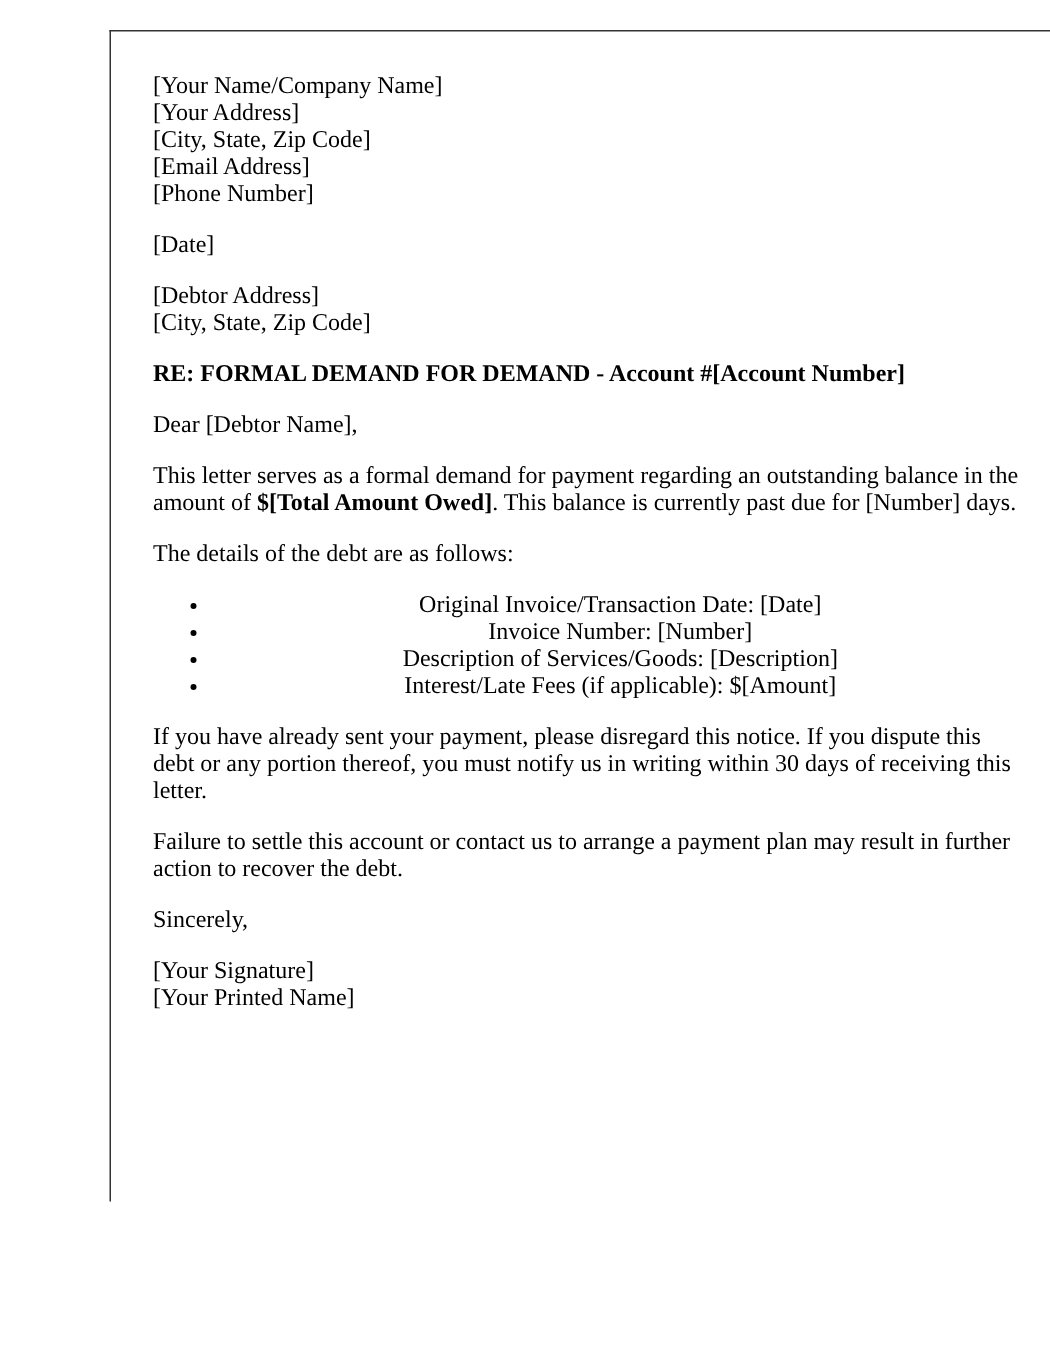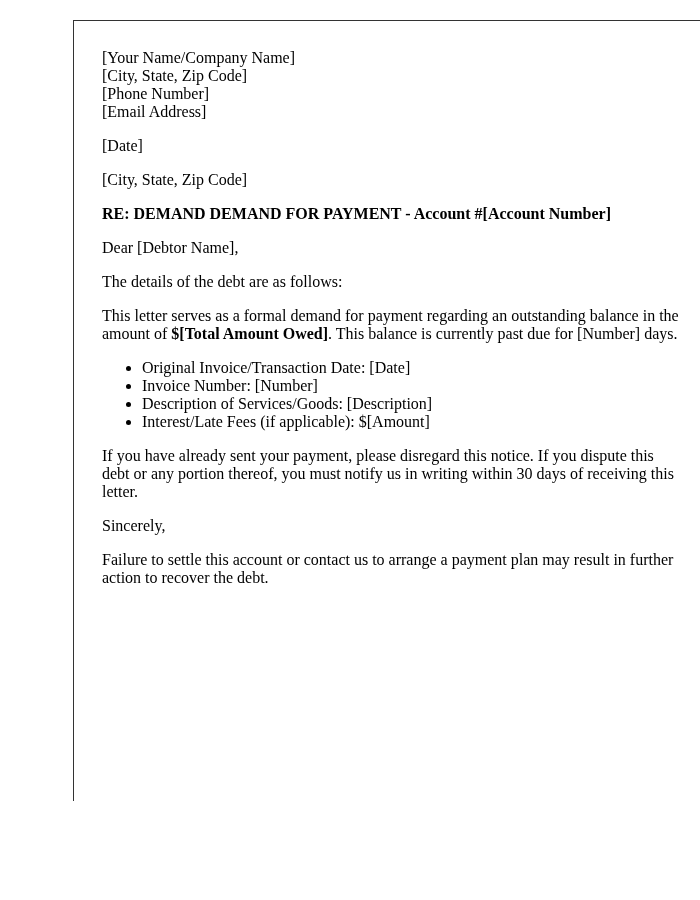--- a/index.html
+++ b/index.html
@@ -43,60 +43,68 @@
   }
   .subject {
     font-weight: bold;
   }
   b {
     font-weight: bold;
   }
   ul {
     margin: 0 0 16px 0;
     padding-left: 40px;
+    text-align: center;
   }
   li {
     margin: 0;
   }
 </style>
 </head>
 <body>
 
 <div class="letter">
 
   <div class="block">
     <span class="line">[Your Name/Company Name]</span>
+    <span class="line">[Your Address]</span>
     <span class="line">[City, State, Zip Code]</span>
+    <span class="line">[Email Address]</span>
     <span class="line">[Phone Number]</span>
-    <span class="line">[Email Address]</span>
   </div>
 
   <p>[Date]</p>
 
   <div class="block">
+    <span class="line">[Debtor Address]</span>
     <span class="line">[City, State, Zip Code]</span>
   </div>
 
-  <p class="subject">RE: DEMAND DEMAND FOR PAYMENT - Account #[Account Number]</p>
+  <p class="subject">RE: FORMAL DEMAND FOR DEMAND - Account #[Account Number]</p>
 
   <p>Dear [Debtor Name],</p>
 
+  <p><span>This letter serves as a formal demand for payment regarding an outstanding balance in the amount of </span><b>$[Total Amount Owed]</b><span>. This balance is currently past due for [Number] days.</span></p>
+
   <p>The details of the debt are as follows:</p>
-
-  <p><span>This letter serves as a formal demand for payment regarding an outstanding balance in the amount of </span><b>$[Total Amount Owed]</b><span>. This balance is currently past due for [Number] days.</span></p>
 
   <ul>
     <li>Original Invoice/Transaction Date: [Date]</li>
     <li>Invoice Number: [Number]</li>
     <li>Description of Services/Goods: [Description]</li>
     <li>Interest/Late Fees (if applicable): $[Amount]</li>
   </ul>
 
 
 
   <p>If you have already sent your payment, please disregard this notice. If you dispute this debt or any portion thereof, you must notify us in writing within 30 days of receiving this letter.</p>
 
+  <p>Failure to settle this account or contact us to arrange a payment plan may result in further action to recover the debt.</p>
+
   <p>Sincerely,</p>
 
-  <p>Failure to settle this account or contact us to arrange a payment plan may result in further action to recover the debt.</p>
+  <div class="block">
+    <span class="line">[Your Signature]</span>
+    <span class="line">[Your Printed Name]</span>
 
+  </div>
 
 </div>
 
 </body></html>

